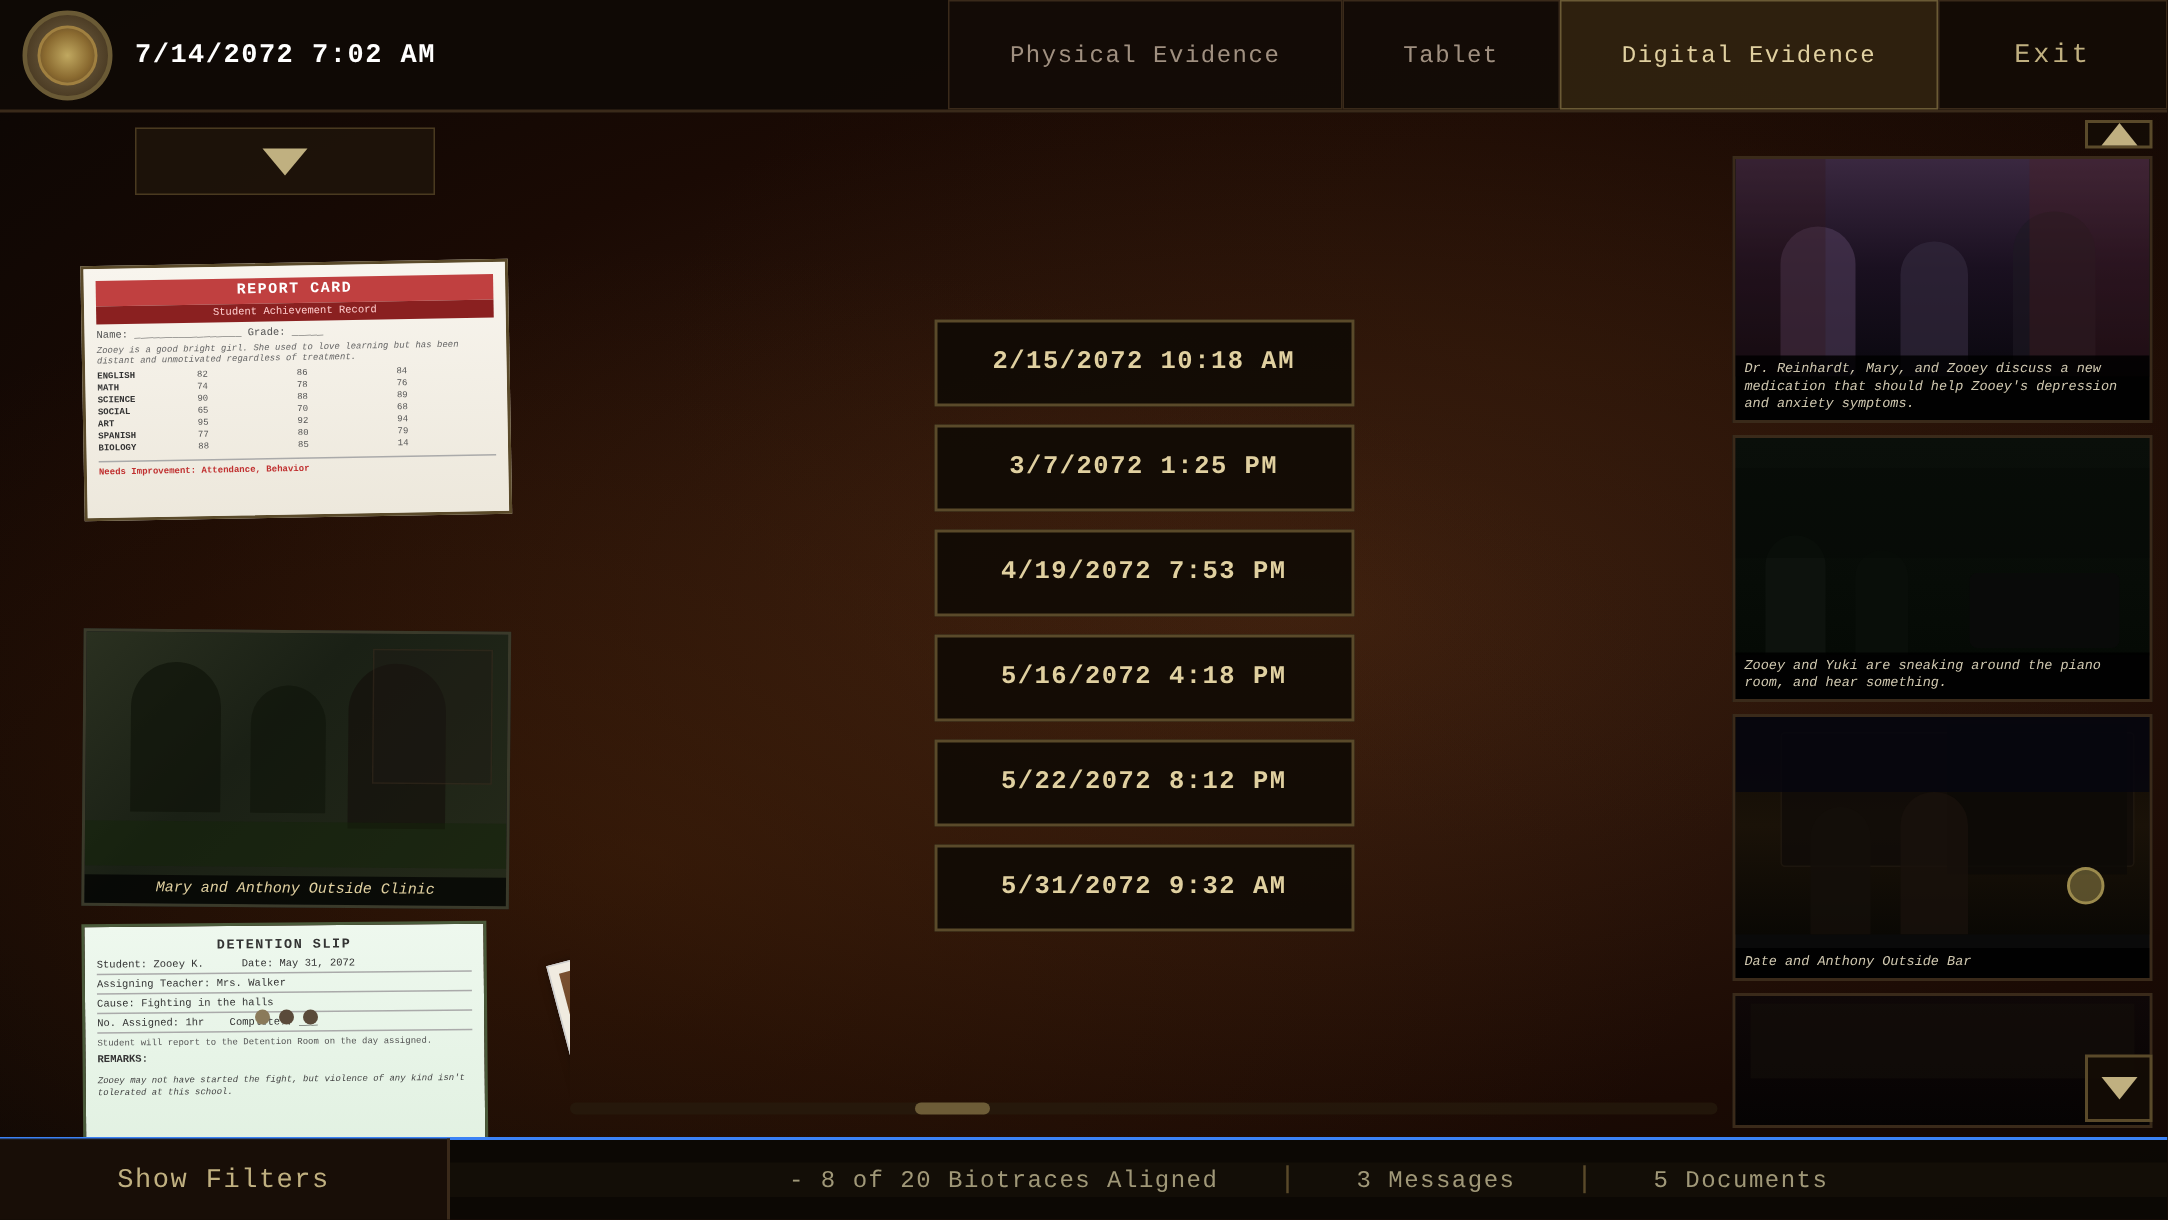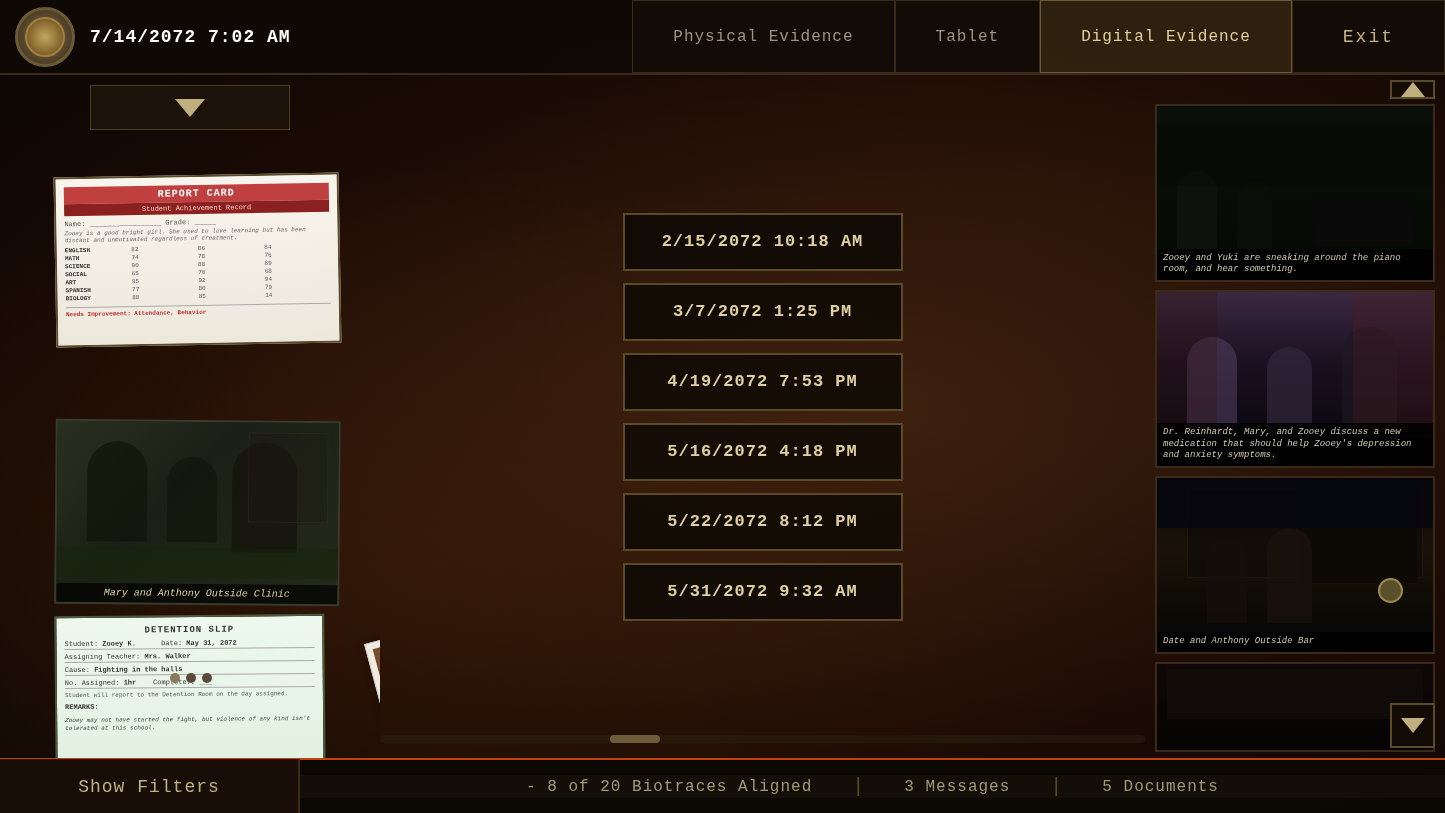--- a/index.html
+++ b/index.html
@@ -272,21 +272,21 @@
 
     .detention-field {
       font-size: 7px;
       color: #333;
       margin-bottom: 3px;
       border-bottom: 1px solid #aaa;
       padding-bottom: 1px;
     }
 
     .detention-field span {
-      font-weight: bold;
+      font-weight: normal;
     }
 
     .detention-remarks {
       margin-top: 4px;
       font-size: 6px;
       color: #444;
       font-style: italic;
       line-height: 1.4;
     }
 
@@ -453,21 +453,21 @@
     }
 
     
     .bottom-bar {
       position: absolute;
       bottom: 0;
       left: 0;
       right: 0;
       height: 55px;
       background: rgba(12,8,4,0.95);
-      border-top: 2px solid #c2410c;
+      border-top: 2px solid #3b82f6;
       display: flex;
       align-items: center;
       z-index: 100;
     }
 
     .show-filters-btn {
       width: 300px;
       height: 55px;
       background: rgba(25,15,8,0.9);
       border-right: 2px solid #3a2a1a;
@@ -673,45 +673,45 @@
       <span class="timeline-date">5/31/2072 9:32 AM</span>
     </div>
   </div>
 
   <div class="right-panel">
     <div class="scroll-up-btn">
       <div class="arrow-up"></div>
     </div>
 
     <div class="video-thumb">
-      <div class="video-scene scene-2">
-
-        <div style="position:absolute; bottom:0; left:20px; width:40px; height:80px; background:rgba(15,20,15,0.8); border-radius:20px 20px 0 0;"></div>
-        <div style="position:absolute; bottom:0; left:80px; width:35px; height:70px; background:rgba(10,15,10,0.8); border-radius:17px 17px 0 0;"></div>
-
-        <div style="position:absolute; bottom:5px; right:20px; width:100px; height:50px; background:rgba(10,10,10,0.9); border-radius:5px;"></div>
-        <div style="position:absolute; top:20px; left:0; right:0; height:60px; background:rgba(5,10,5,0.5);"></div>
-      </div>
-      <div class="video-caption-bar">
-        <div class="video-caption-text">Zooey and Yuki are sneaking around the piano room, and hear something.</div>
-      </div>
-    </div>
-
-    <div class="video-thumb">
       <div class="video-scene scene-1">
 
         <div style="position:absolute; bottom:0; left:30px; width:50px; height:100px; background:rgba(80,60,90,0.6); border-radius:25px 25px 0 0;"></div>
         <div style="position:absolute; bottom:0; left:110px; width:45px; height:90px; background:rgba(50,40,60,0.7); border-radius:22px 22px 0 0;"></div>
         <div style="position:absolute; bottom:0; left:185px; width:55px; height:110px; background:rgba(30,25,35,0.6); border-radius:27px 27px 0 0;"></div>
 
         <div style="position:absolute; top:0; right:0; width:80px; height:145px; background:rgba(80,30,30,0.3);"></div>
         <div style="position:absolute; top:0; left:0; width:60px; height:145px; background:rgba(50,20,20,0.3);"></div>
       </div>
       <div class="video-caption-bar">
         <div class="video-caption-text">Dr. Reinhardt, Mary, and Zooey discuss a new medication that should help Zooey's depression and anxiety symptoms.</div>
+      </div>
+    </div>
+
+    <div class="video-thumb">
+      <div class="video-scene scene-2">
+
+        <div style="position:absolute; bottom:0; left:20px; width:40px; height:80px; background:rgba(15,20,15,0.8); border-radius:20px 20px 0 0;"></div>
+        <div style="position:absolute; bottom:0; left:80px; width:35px; height:70px; background:rgba(10,15,10,0.8); border-radius:17px 17px 0 0;"></div>
+
+        <div style="position:absolute; bottom:5px; right:20px; width:100px; height:50px; background:rgba(10,10,10,0.9); border-radius:5px;"></div>
+        <div style="position:absolute; top:20px; left:0; right:0; height:60px; background:rgba(5,10,5,0.5);"></div>
+      </div>
+      <div class="video-caption-bar">
+        <div class="video-caption-text">Zooey and Yuki are sneaking around the piano room, and hear something.</div>
       </div>
     </div>
 
     <div class="video-thumb">
       <div class="video-scene scene-3">
 
         <div style="position:absolute; top:10px; left:30px; right:10px; height:90px; background:rgba(15,12,8,0.7); border:1px solid rgba(50,40,25,0.4); border-radius:3px;"></div>
 
         <div style="position:absolute; top:5px; right:15px; width:120px; height:100px; background:rgba(12,10,6,0.8);"></div>
 

